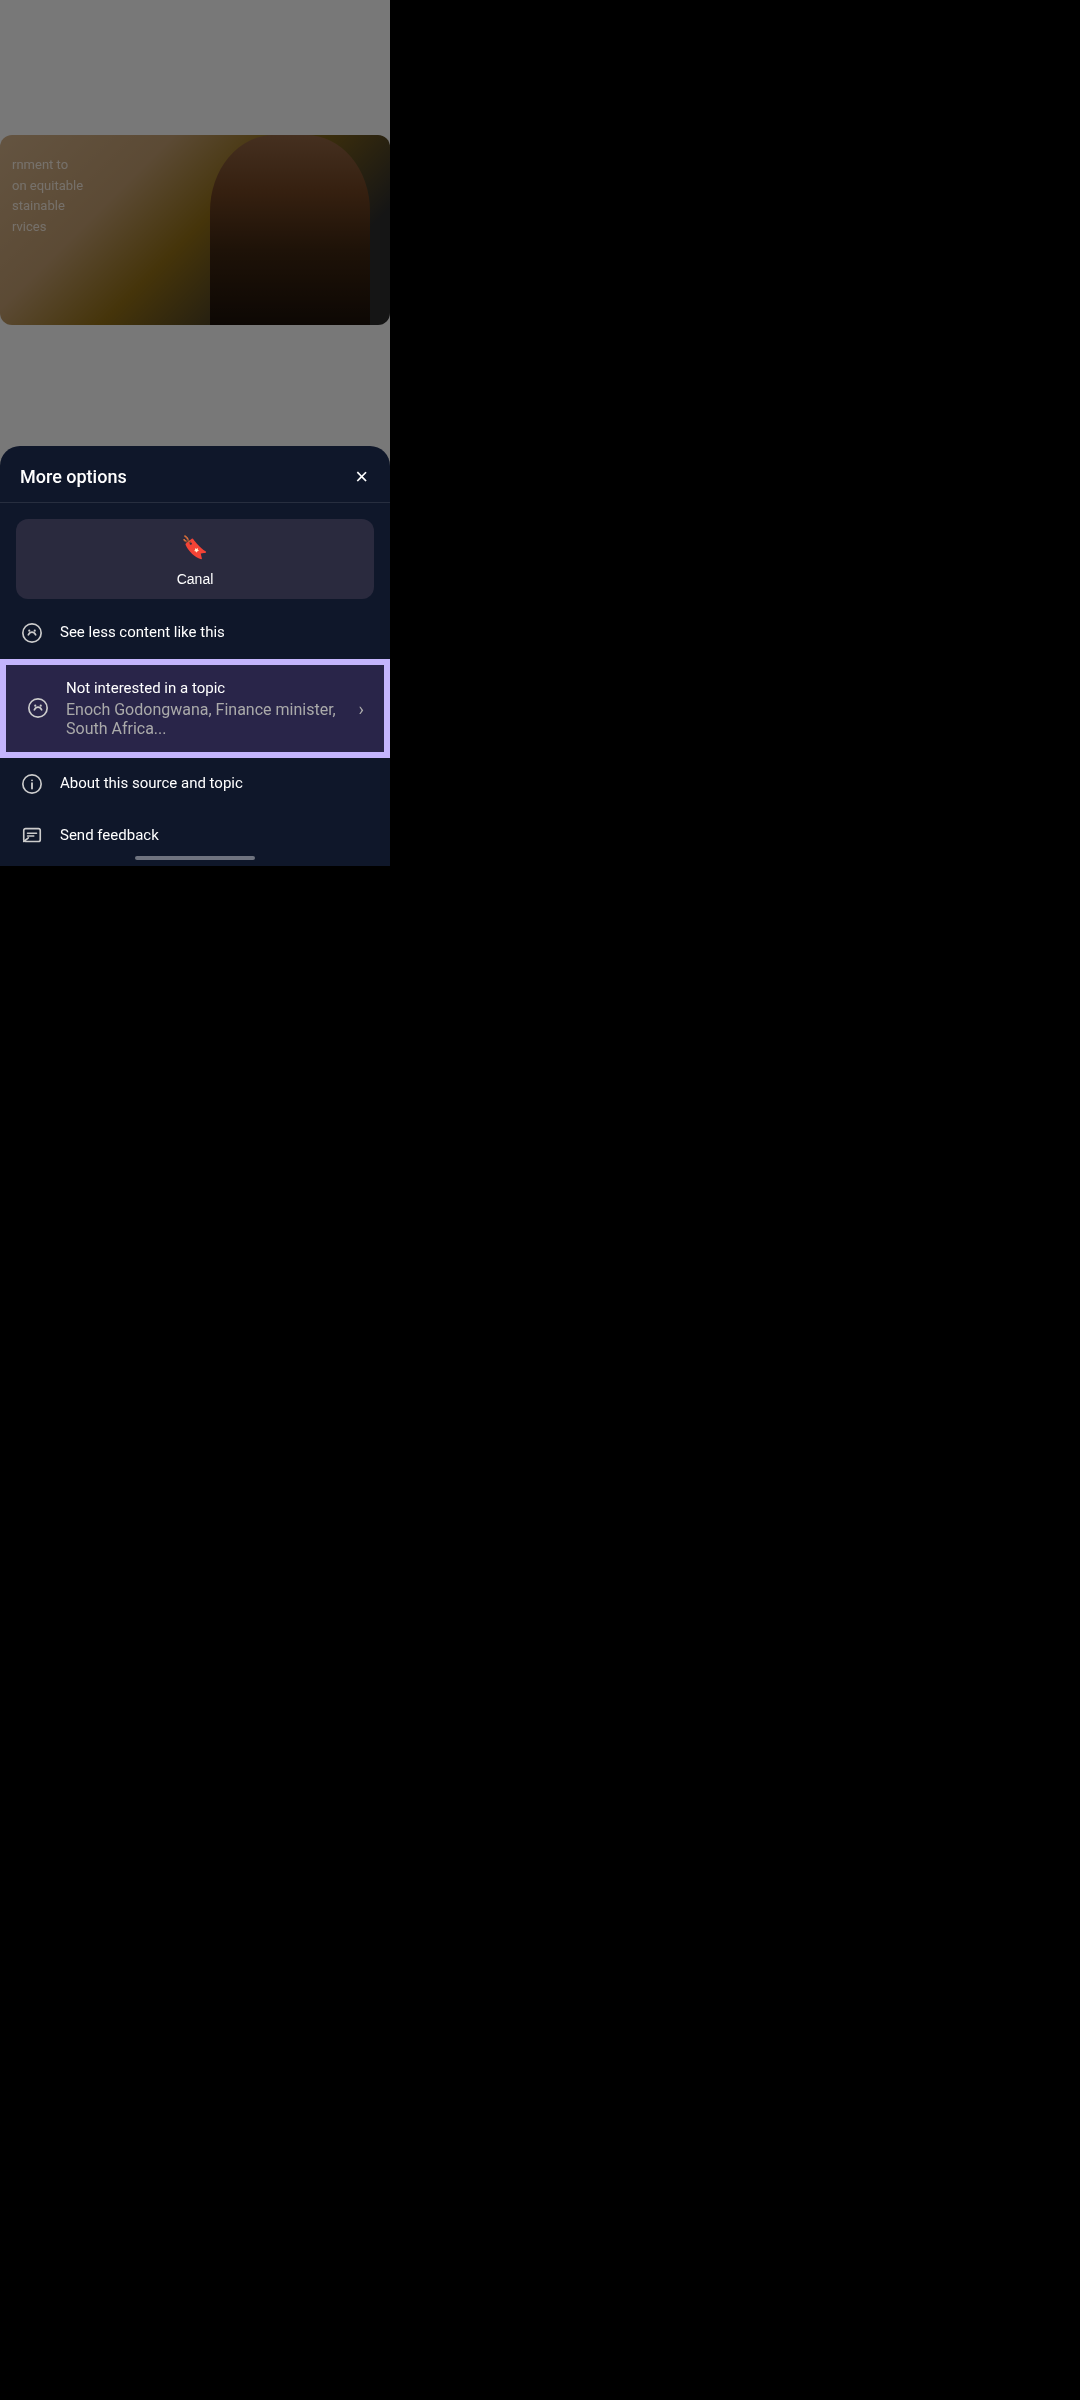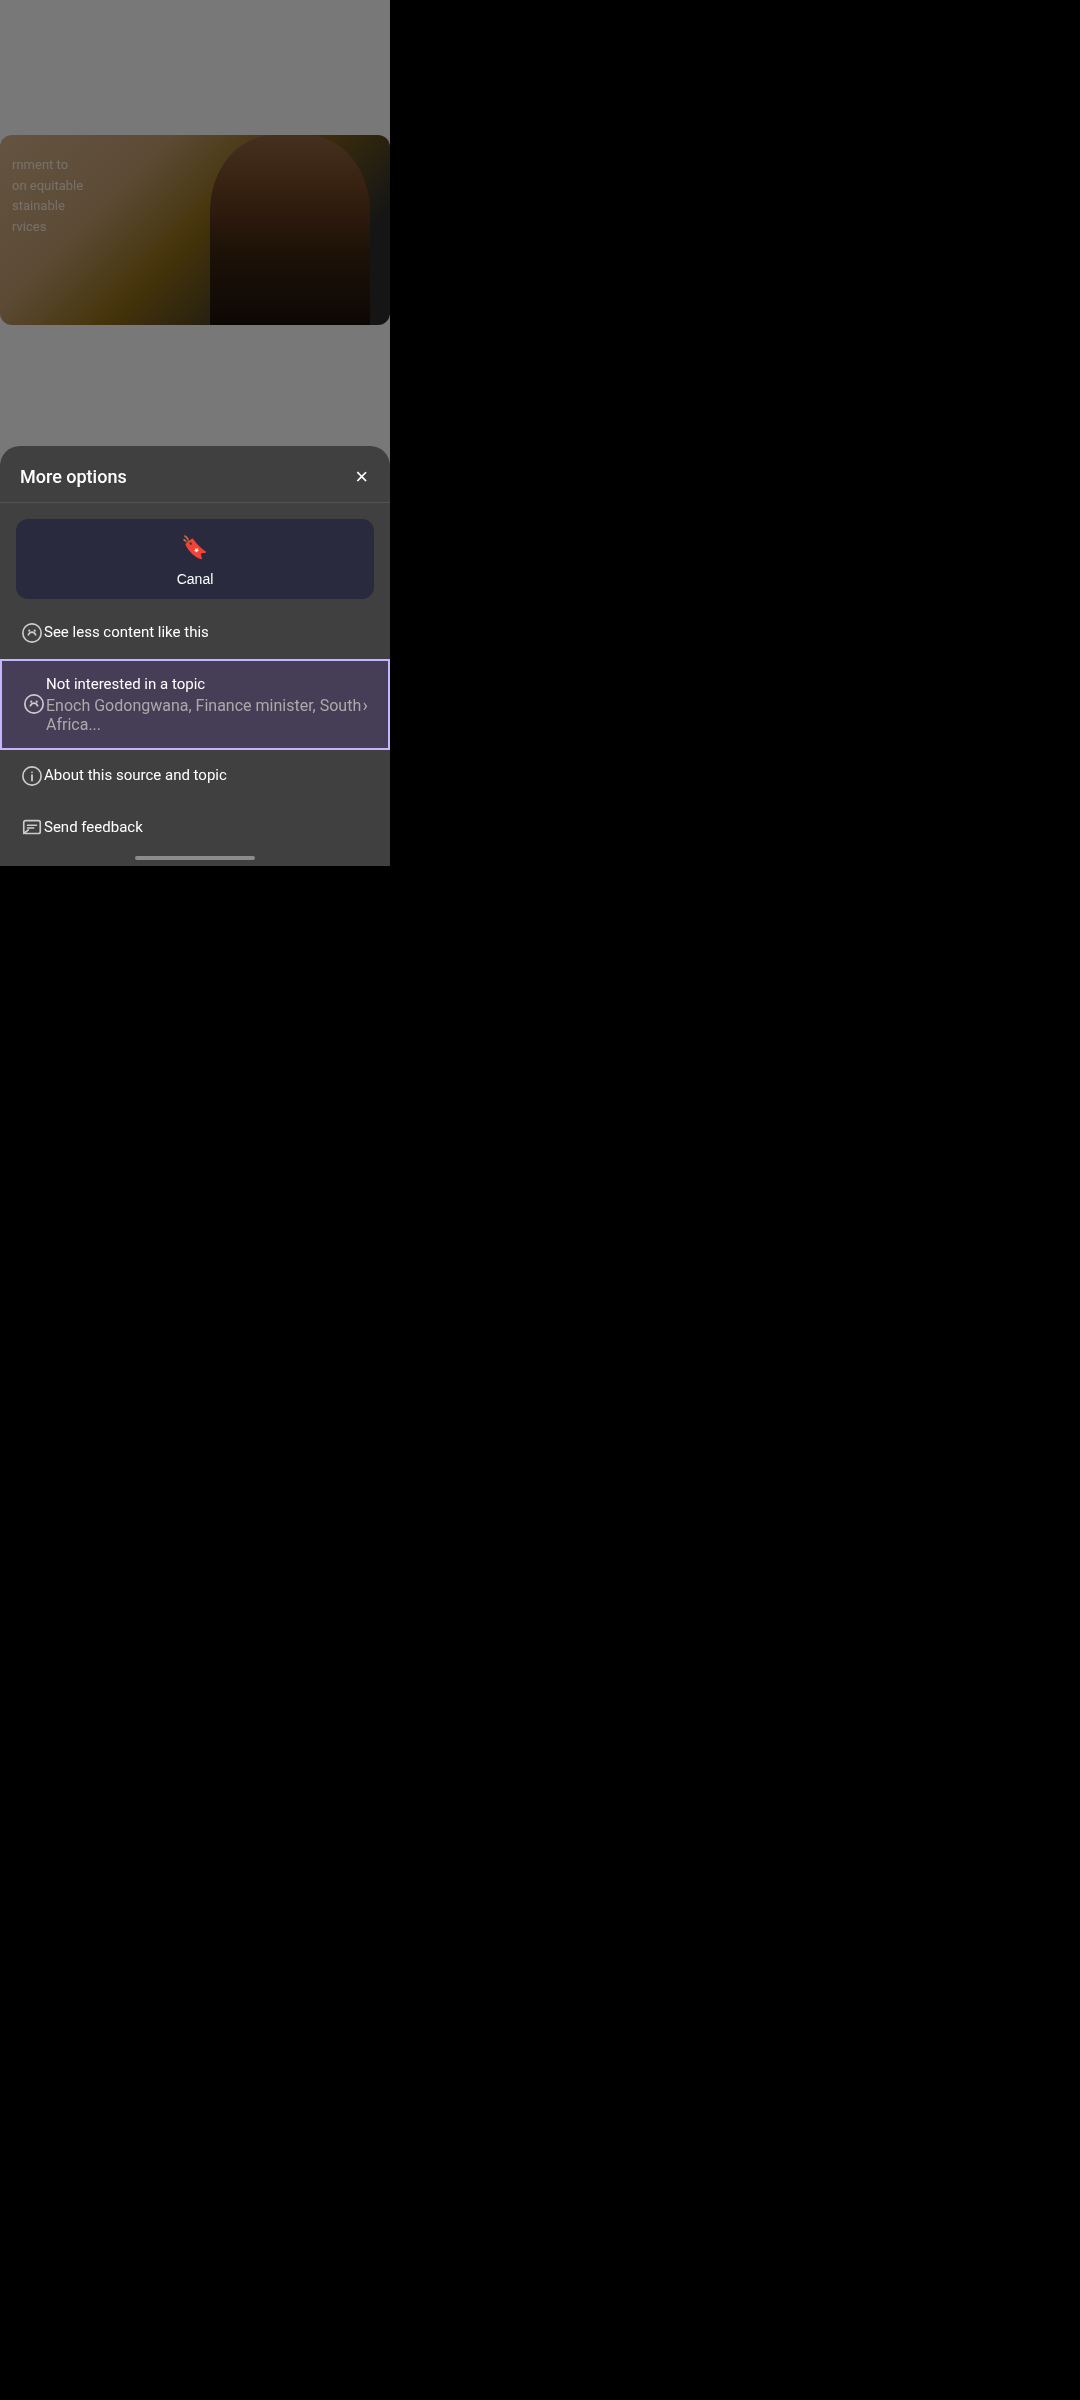--- a/index.html
+++ b/index.html
@@ -159,24 +159,24 @@
       background: rgba(0,0,0,0.5);
       z-index: 10;
     }
 
     
     .bottom-sheet {
       position: absolute;
       bottom: 0;
       left: 0;
       right: 0;
-      background: #404040;
+      background: #0f172a;
       border-radius: 20px 20px 0 0;
       z-index: 20;
-      padding-bottom: 12px;
+      padding-bottom: 4px;
     }
 
     .sheet-header {
       display: flex;
       justify-content: space-between;
       align-items: center;
       padding: 18px 20px 12px;
       border-bottom: 1px solid rgba(255,255,255,0.1);
     }
 
@@ -224,27 +224,28 @@
     .action-btn-label {
       color: #fff;
       font-size: 14px;
     }
 
     
     .menu-item {
       display: flex;
       align-items: center;
       padding: 14px 20px;
+      gap: 16px;
       cursor: pointer;
       position: relative;
     }
 
     .menu-item.highlighted {
       background: rgba(80, 60, 120, 0.4);
-      border: 2px solid #c4b5fd;
+      border: 6px solid #c4b5fd;
     }
 
     .menu-icon {
       width: 24px;
       height: 24px;
       display: flex;
       align-items: center;
       justify-content: center;
       color: #ccc;
       font-size: 18px;

